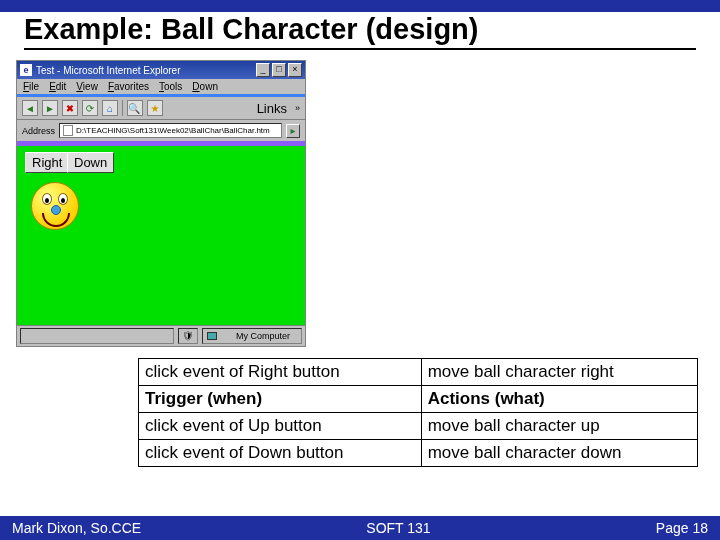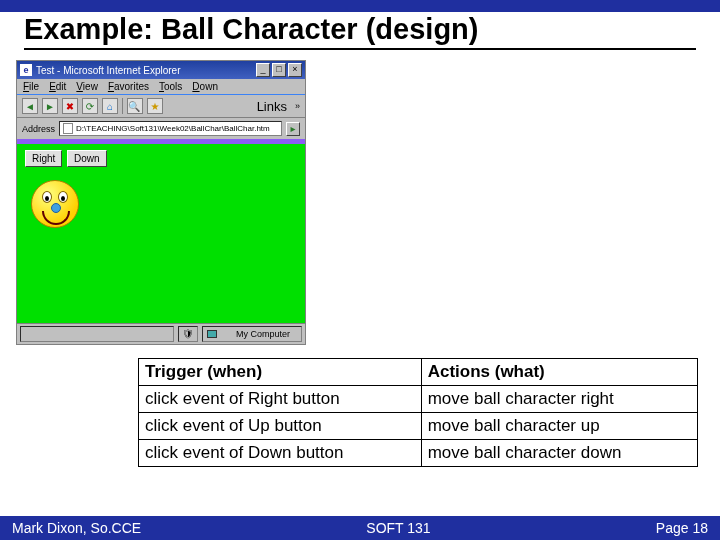--- a/index.html
+++ b/index.html
@@ -64,21 +64,21 @@
     border-right-color: #404040;
     border-bottom-color: #404040;
     font-size: 9px; line-height: 11px; text-align: center;
     color: #000;
   }
   .menubar {
     display: flex;
     gap: 10px;
     padding: 2px 6px;
     background: #c0c0c0;
-    border-bottom: 1px solid #3b82f6;
+    border-bottom: 3px solid #3b82f6;
     font-size: 10px;
     color: #000;
   }
   .menubar span { text-decoration: underline; text-decoration-color: transparent; }
   .menubar span::first-letter { text-decoration: underline; }
   .toolbar {
     display: flex;
     align-items: center;
     padding: 3px 5px;
     gap: 4px;
@@ -134,21 +134,21 @@
     position: relative;
     border-bottom: 1px solid #808080;
   }
   .vpbtn {
     position: absolute;
     top: 6px;
     background: #e0e0e0;
     border: 1px solid #fff;
     border-right-color:#404040; border-bottom-color:#404040;
     padding: 2px 6px;
-    font-size: 10px;
+    font-size: 13px;
     color: #000;
   }
   .vpbtn.b1 { left: 8px; }
   .vpbtn.b2 { left: 50px; }
   .face {
     position: absolute;
     top: 36px; left: 14px;
     width: 48px; height: 48px;
     border-radius: 50%;
     background: radial-gradient(circle at 35% 30%, #ffff80, #ffd000 70%);
@@ -292,26 +292,26 @@
     <div class="pane p3">
       <div class="monicon"></div>
       <span>My Computer</span>
     </div>
   </div>
 </div>
 
 <table class="tbl">
   <tbody>
       <tr>
+    <td>click event of Right button</td>
+    <td>move ball character right</td>
+  </tr>
+  <tr>
     <th>Trigger (when)</th>
     <th>Actions (what)</th>
-  </tr>
-  <tr>
-    <td>click event of Right button</td>
-    <td>move ball character right</td>
   </tr>
   <tr>
     <td>click event of Up button</td>
     <td>move ball character up</td>
   </tr>
   <tr>
     <td>click event of Down button</td>
     <td>move ball character down</td>
   </tr>
 </tbody>

